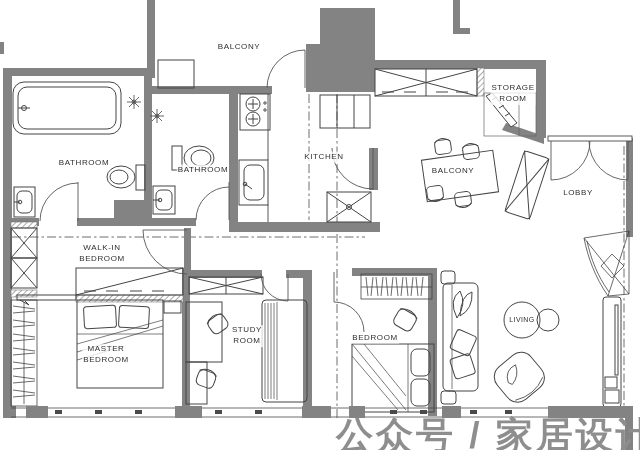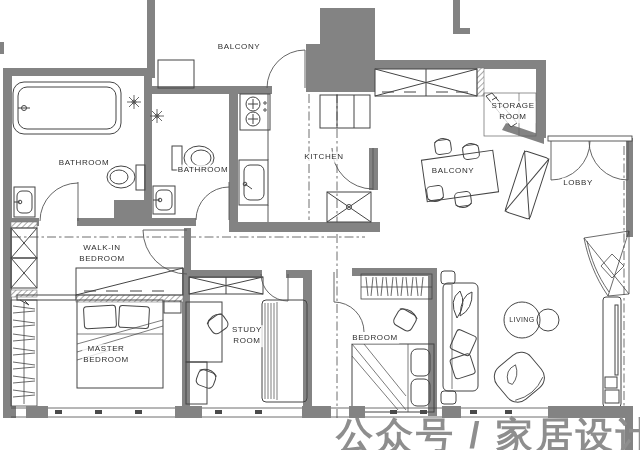--- a/index.html
+++ b/index.html
@@ -414,24 +414,24 @@
     <rect x="625" y="412" width="8" height="38"></rect>
   </g>
 </svg>
 
 <div class="wm">公众号 / 家居设计案例</div>
 
 <div class="lbl" style="left:239px;top:47px">BALCONY</div>
 <div class="lbl" style="left:84px;top:163px">BATHROOM</div>
 <div class="lbl" style="left:203px;top:170px">BATHROOM</div>
 <div class="lbl" style="left:324px;top:157px">KITCHEN</div>
-<div class="lbl" style="left:513px;top:112px">STORAGE
+<div class="lbl" style="left:513px;top:94px">STORAGE
 ROOM</div>
 <div class="lbl" style="left:453px;top:171px">BALCONY</div>
-<div class="lbl" style="left:578px;top:183px">LOBBY</div>
+<div class="lbl" style="left:578px;top:193px">LOBBY</div>
 <div class="lbl" style="left:102px;top:254px">WALK-IN
 BEDROOM</div>
 <div class="lbl" style="left:106px;top:355px">MASTER
 BEDROOM</div>
 <div class="lbl" style="left:247px;top:336px">STUDY
 ROOM</div>
 <div class="lbl" style="left:375px;top:338px">BEDROOM</div>
 <div class="lbl lbl-living" style="left:522px;top:320px">LIVING</div>
 
 </div>

